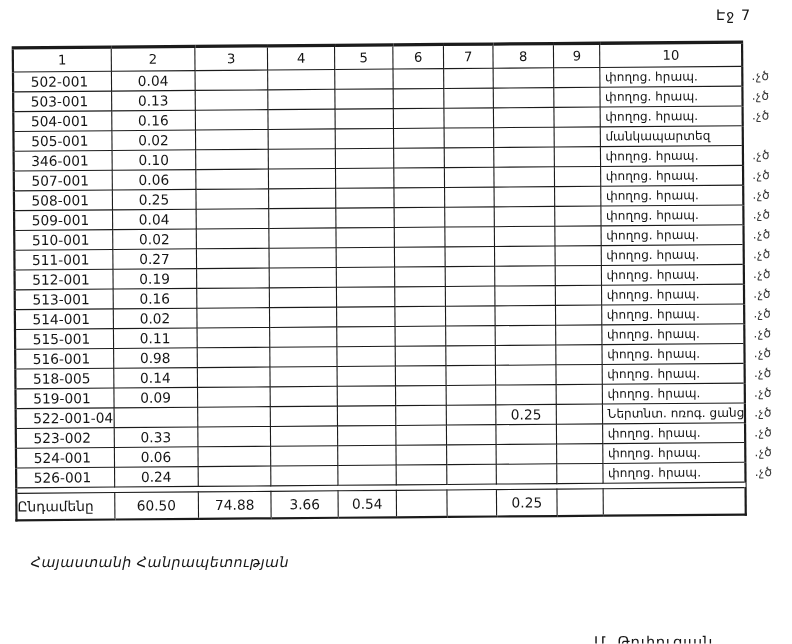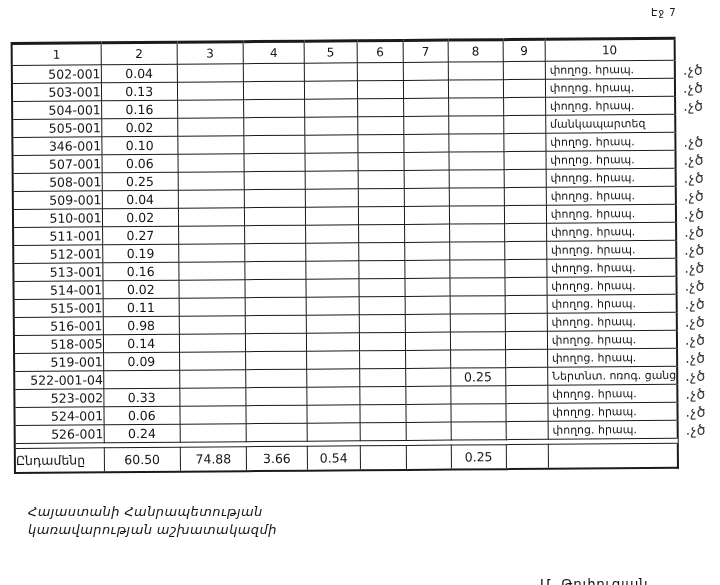--- a/index.html
+++ b/index.html
@@ -12,21 +12,21 @@
     height: 585px;
     position: relative;
     font-family: "DejaVu Sans", "Liberation Sans", sans-serif;
     color: #151515;
     overflow: hidden;
   }
   .page-label {
     position: absolute;
     top: 7px;
     left: 651px;
-    font-size: 10px;
+    font-size: 13px;
     letter-spacing: 1px;
     white-space: nowrap;
   }
   .table-wrap {
     position: absolute;
     top: 42px;
     left: 14px;
     transform: rotate(-0.45deg);
     transform-origin: 0 100%;
   }
@@ -46,28 +46,28 @@
     font-size: 12px;
     height: 20px;
     text-align: center;
   }
   tbody tr.data-row td { height: 17px; }
   td:first-child, th:first-child { border-left-width: 2.4px; }
   td:nth-child(10), th:nth-child(10) { border-right-width: 2.4px; }
   .mark-cell, th.mark-cell, td.mark-cell {
     border: none !important;
     background: transparent;
-    font-size: 14px;
+    font-size: 11px;
     color: #3a3a3a;
     text-align: left;
     padding-left: 7px;
     letter-spacing: 0.5px;
   }
   .c-code {
-    text-align: right;
+    text-align: left;
     padding-left: 15px;
     font-size: 12.5px;
   }
   .c-num {
     text-align: center;
     font-size: 12.5px;
   }
   .c-desc {
     text-align: left;
     padding-left: 4px;
@@ -427,16 +427,15 @@
           <td class="c-num"></td>
           <td class="c-desc"></td>
           <td class="mark-cell"></td>
         </tr>
       </tbody>
   </table>
 </div>
 
 <div class="footer-block">
   <div>Հայաստանի Հանրապետության</div>
-  <div>կառավարության աշխատակազմի</div>
 </div>
 
 <div class="signature">Մ. Թոփուզյան</div>
 
 </body></html>

